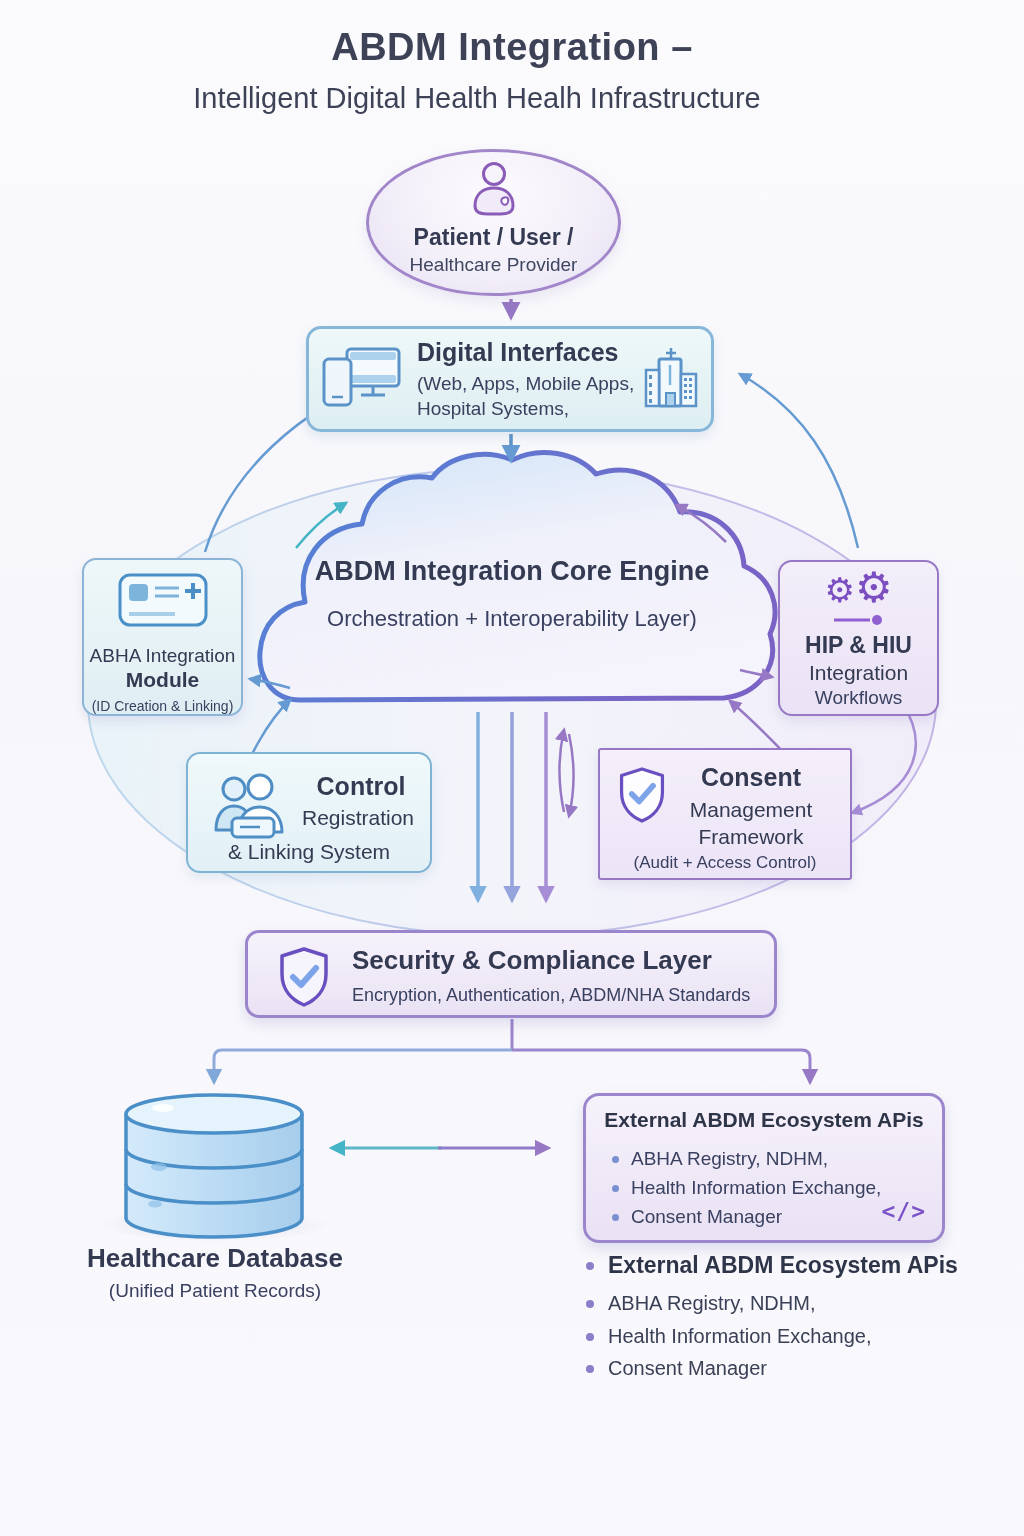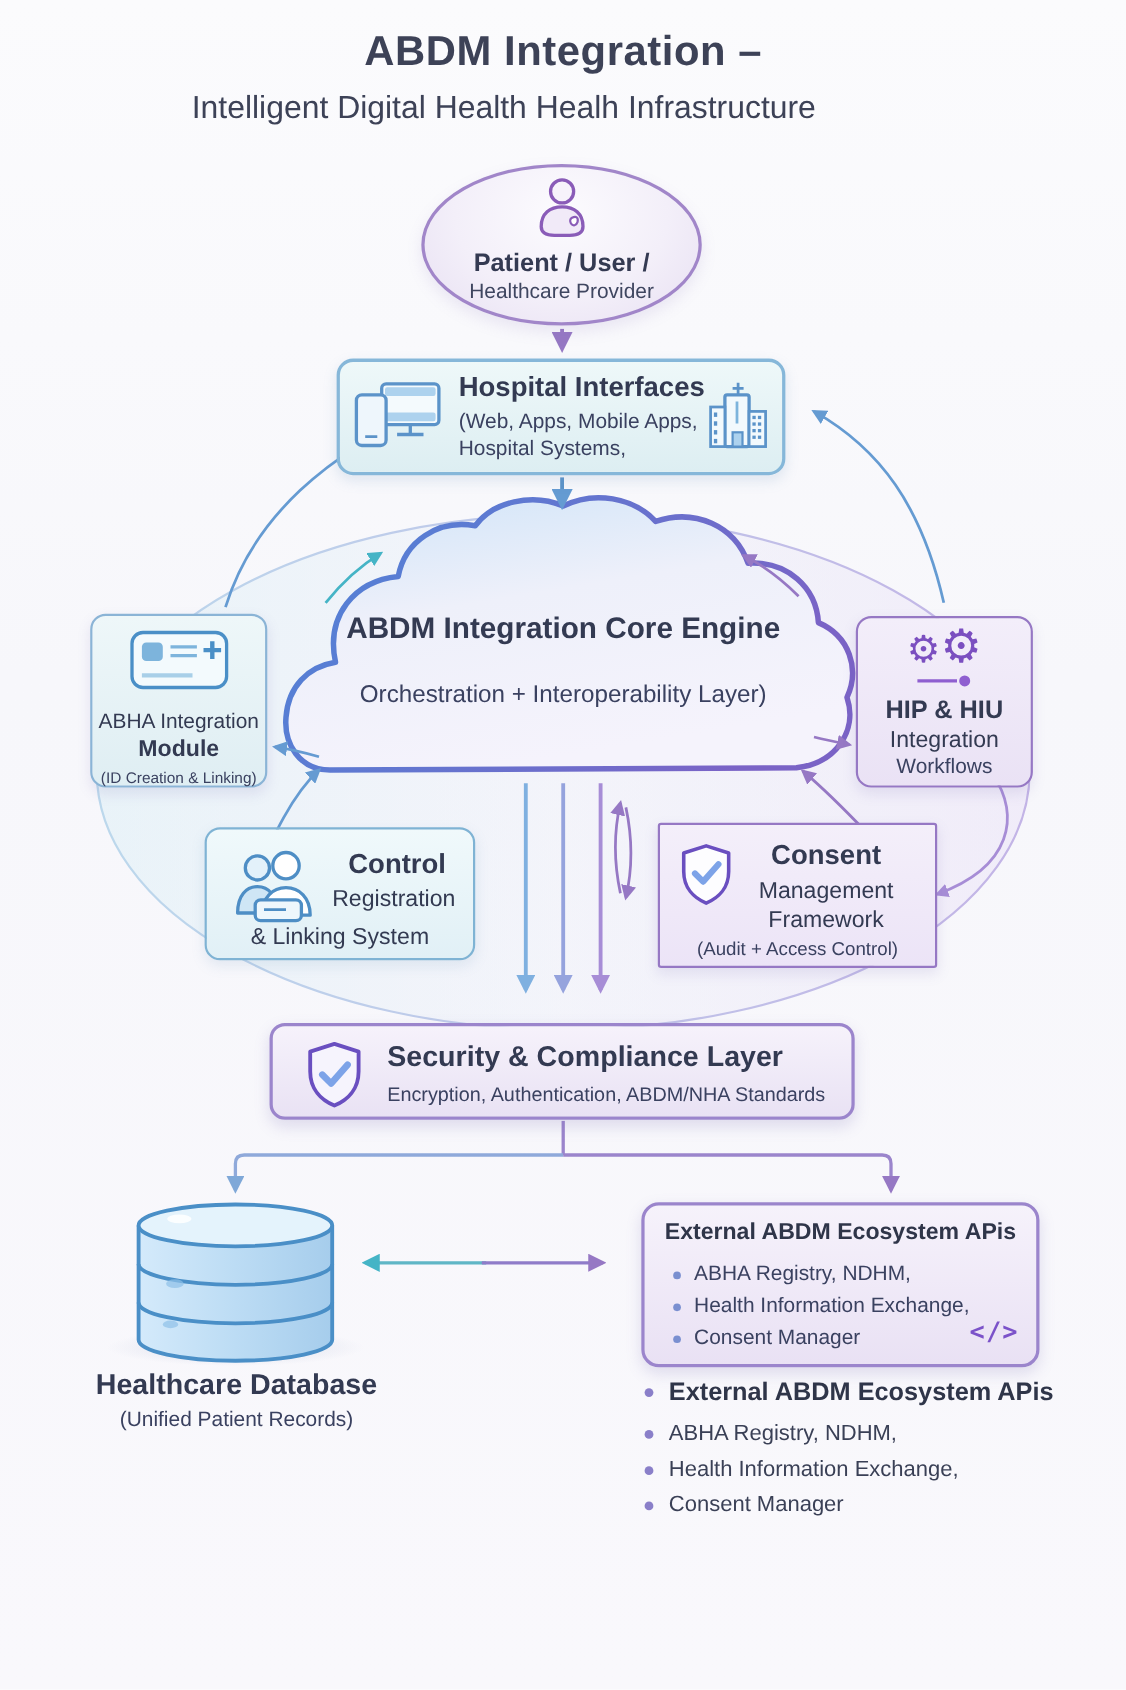--- a/index.html
+++ b/index.html
@@ -9,21 +9,21 @@
     font-family:"Liberation Sans","DejaVu Sans",sans-serif;
     color:#2f3549;
   }
   .layer{position:absolute;left:0;top:0;z-index:1;}
   .abs{position:absolute;}
   .box{position:absolute;z-index:2;box-sizing:border-box;}
   .center{text-align:center;}
   .title{font-size:38px;font-weight:600;color:#3d4257;letter-spacing:.5px;}
   .subtitle{font-size:29px;font-weight:500;color:#3d4257;}
   .actor-ellipse{
-    left:383px;top:149px;width:255px;height:147px;border-radius:50%;
+    left:366px;top:149px;width:255px;height:147px;border-radius:50%;
     border:3px solid #a186c9;
     background:radial-gradient(ellipse at 50% 30%,#fcfbfe 0%,#f3eff9 55%,#e7dff2 100%);
     box-shadow:0 6px 14px rgba(140,120,190,.15);
     display:flex;flex-direction:column;align-items:center;justify-content:flex-start;
     padding-top:8px;
   }
   .actor-l1{font-size:23px;font-weight:700;color:#343a52;margin-top:2px;}
   .actor-l2{font-size:19px;color:#3f4660;margin-top:3px;}
   .di-box{
     left:306px;top:326px;width:408px;height:106px;border-radius:15px;
@@ -31,21 +31,21 @@
     background:linear-gradient(180deg,#eef8f9 0%,#ddeef2 100%);
     box-shadow:0 5px 12px rgba(110,150,190,.18);
     display:flex;align-items:center;padding:0 12px;
   }
   .di-text{flex:1;text-align:left;padding-left:14px;}
   .di-title{font-size:25px;font-weight:700;color:#333a52;margin-bottom:4px;}
   .di-line{font-size:19px;color:#3a4160;line-height:25px;}
   .cloud-text{
     left:287px;top:556px;width:450px;z-index:2;text-align:center;
   }
-  .cloud-title{font-size:27px;font-weight:700;color:#333a52;margin-bottom:28px;text-align:center;}
+  .cloud-title{font-size:27px;font-weight:700;color:#333a52;margin-bottom:16px;text-align:center;}
   .cloud-line{font-size:22px;color:#3a4160;line-height:31px;}
   .side-box{
     border-radius:14px;display:flex;flex-direction:column;align-items:center;
     box-shadow:0 5px 12px rgba(120,110,180,.15);
   }
   .abha-box{
     left:82px;top:558px;width:161px;height:158px;
     border:2.5px solid #8bb4d6;
     background:linear-gradient(180deg,#eef7f9 0%,#dfeef3 100%);
     padding-top:12px;
@@ -204,21 +204,21 @@
 
   <path d="M 512 1019 L 512 1050" stroke="#9b85cc" stroke-width="3" fill="none"></path>
   <path d="M 512 1050 L 222 1050 Q 214 1050 214 1058 L 214 1082" stroke="#8fa9da" stroke-width="3" fill="none" marker-end="url(#mDb)"></path>
   <path d="M 512 1050 L 802 1050 Q 810 1050 810 1058 L 810 1082" stroke="#9b85cc" stroke-width="3" fill="none" marker-end="url(#mP)"></path>
 
   <path d="M 442 1148 L 332 1148" stroke="#5fb6c6" stroke-width="3" fill="none" marker-end="url(#mT)"></path>
   <path d="M 438 1148 L 548 1148" stroke="#8f7cc9" stroke-width="3" fill="none" marker-end="url(#mP)"></path>
 </svg>
 
 <div class="abs center title" style="left:0;top:26px;width:1024px;z-index:2;">ABDM Integration –</div>
-<div class="abs center subtitle" style="left:0;top:82px;width:916px;z-index:2;">Intelligent Digital Health Healh Infrastructure</div>
+<div class="abs center subtitle" style="left:0;top:82px;width:916px;z-index:2;padding-left:19px;">Intelligent Digital Health Healh Infrastructure</div>
 
 <div class="box actor-ellipse">
   <span>
     <svg width="54" height="58" viewBox="0 0 54 58">
       <circle cx="27" cy="14" r="10.5" fill="#f7f3fb" stroke="#8a5cb8" stroke-width="3"></circle>
       <path d="M8 46 C8 34 16 28 27 28 C38 28 46 34 46 46 C46 52 41 54 34 54 L20 54 C13 54 8 52 8 46 Z" fill="#f1eaf8" stroke="#8a5cb8" stroke-width="3" stroke-linejoin="round"></path>
       <path d="M36 38 c4 -2 6 0 5 4 c-1 3 -4 4 -6 1 c-1 -2 -1 -4 1 -5 Z" fill="#ffffff" stroke="#8a5cb8" stroke-width="2"></path>
     </svg>
   </span>
   <div class="actor-l1">Patient / User /</div>
@@ -231,21 +231,21 @@
       <rect x="26" y="3" width="52" height="37" rx="4" fill="#f4fafd" stroke="#5b93c9" stroke-width="3"></rect>
       <rect x="29" y="6" width="46" height="8" rx="2" fill="#add2ee"></rect>
       <rect x="29" y="29" width="46" height="8" rx="2" fill="#add2ee"></rect>
       <line x1="52" y1="40" x2="52" y2="48" stroke="#5b93c9" stroke-width="3"></line>
       <line x1="40" y1="49" x2="64" y2="49" stroke="#5b93c9" stroke-width="3"></line>
       <rect x="3" y="13" width="27" height="46" rx="5" fill="#eef6fc" stroke="#5b93c9" stroke-width="3"></rect>
       <line x1="11" y1="51" x2="22" y2="51" stroke="#5b93c9" stroke-width="2.5"></line>
     </svg>
   </span>
   <div class="di-text">
-    <div class="di-title">Hospital Interfaces</div>
+    <div class="di-title">Digital Interfaces</div>
     <div class="di-line">(Web, Apps, Mobile Apps,</div>
     <div class="di-line">Hospital Systems,</div>
   </div>
   <span>
     <svg width="56" height="64" viewBox="0 0 56 64">
       <line x1="28" y1="3" x2="28" y2="14" stroke="#5b93c9" stroke-width="2.5"></line>
       <line x1="23" y1="8" x2="33" y2="8" stroke="#5b93c9" stroke-width="2.5"></line>
       <rect x="16" y="14" width="22" height="47" rx="2" fill="#f2f9fd" stroke="#5b93c9" stroke-width="3"></rect>
       <line x1="27" y1="20" x2="27" y2="40" stroke="#7db4dc" stroke-width="2.5"></line>
       <rect x="3" y="25" width="13" height="36" fill="#f2f9fd" stroke="#5b93c9" stroke-width="2.5"></rect>

